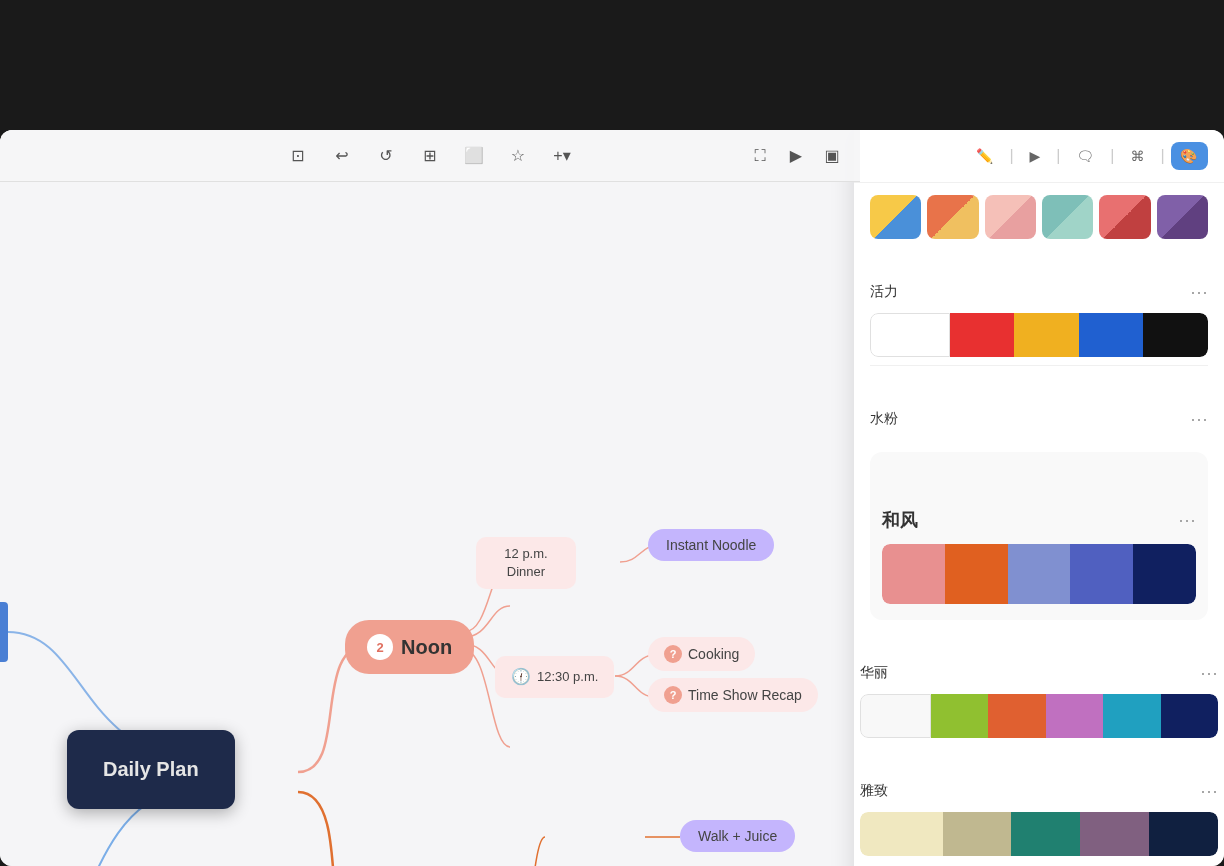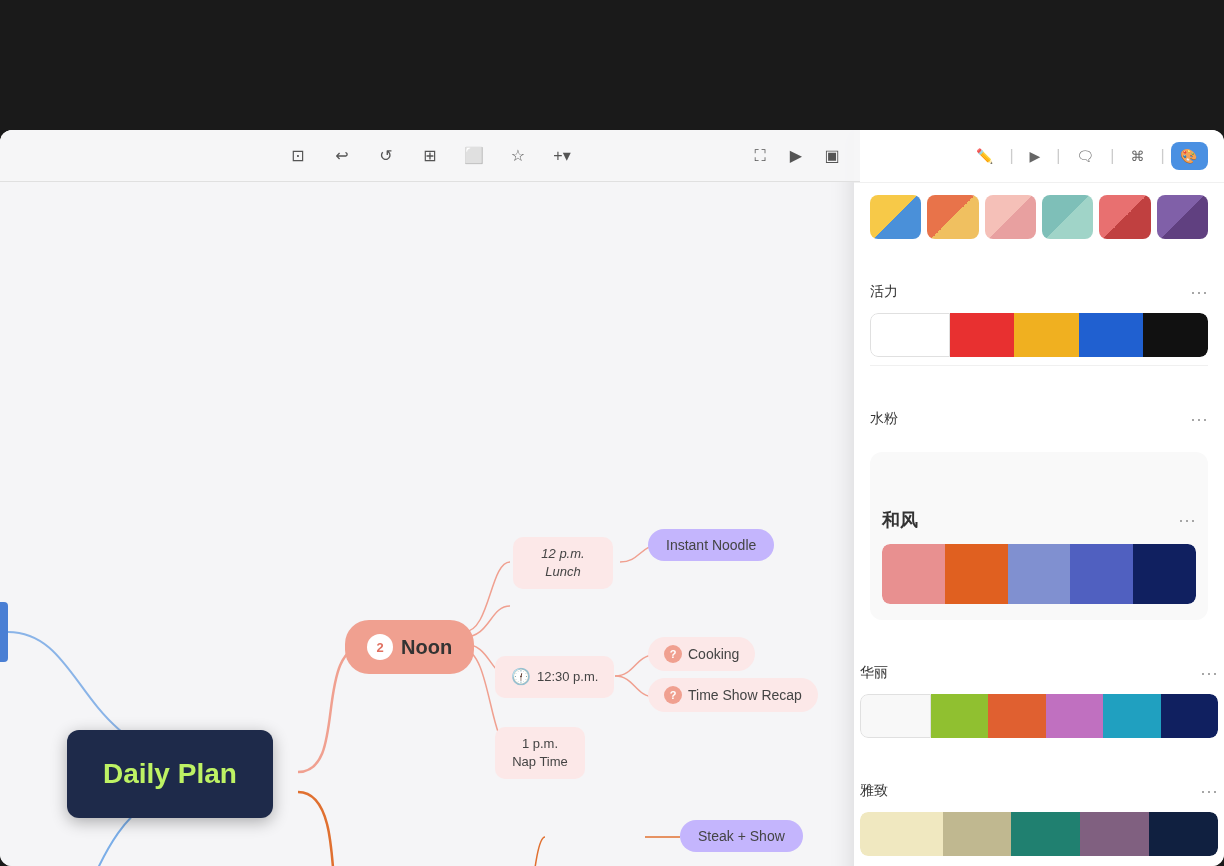--- a/index.html
+++ b/index.html
@@ -70,24 +70,24 @@
       width: 100%; height: 100%;
       pointer-events: none;
     }
 
     
     .node-daily-plan {
       position: absolute;
       left: 67px;
       top: 548px;
       background: #1e2a4a;
-      color: #bef264;
+      color: #e5e5e5;
       border-radius: 12px;
       padding: 28px 36px;
-      font-size: 28px;
+      font-size: 20px;
       font-weight: 700;
       white-space: nowrap;
       cursor: pointer;
       box-shadow: 0 4px 16px rgba(0,0,0,0.3);
     }
 
     
     .node-left-blue {
       position: absolute;
       left: -8px;
@@ -365,53 +365,49 @@
         <span>Daily Plan</span>
       </div>
 
       <div class="node-noon" style="left:345px; top:438px;">
         <div class="node-noon-badge">
           <span>2</span>
         </div>
         <span>Noon</span>
       </div>
 
-      <div class="schedule-item" style="left:513px; top:355px; min-width:100px;font-style:italic;">
+      <div class="schedule-item" style="left:476px; top:355px; min-width:100px;">
         <div>12 p.m.</div>
-        <div>Lunch</div>
+        <div>Dinner</div>
       </div>
 
 
       <div class="schedule-item sub-item-with-icon" style="left:495px; top:474px; display:flex; align-items:center; gap:6px; background:#fce8e8; border-radius:10px; padding:10px 16px;">
         <span style="color:#e05050; font-size:16px;">🕧</span>
         <span>12:30 p.m.</span>
       </div>
 
-      <div class="schedule-item" style="left:495px; top:545px; min-width:90px;">
-        <div>1 p.m.</div>
-        <div>Nap Time</div>
-      </div>
 
       <div class="sub-item" style="left:648px; top:347px;">
         <span>Instant Noodle</span>
       </div>
 
       <div class="sub-item sub-item-with-icon" style="left:648px; top:455px; display:flex; align-items:center; gap:6px; background:#fce8e8; border-radius:20px; padding:8px 16px;">
         <div class="question-icon">?</div>
         <span>Cooking</span>
       </div>
 
       <div class="sub-item sub-item-with-icon" style="left:648px; top:496px; display:flex; align-items:center; gap:6px; background:#fce8e8; border-radius:20px; padding:8px 16px;">
         <div class="question-icon">?</div>
         <span>Time Show Recap</span>
       </div>
 
 
       <div class="sub-item" style="left:680px; top:638px;">
-        <span>Steak + Show</span>
+        <span>Walk + Juice</span>
       </div>
 
     </div>
   </div>
 
   <div class="right-panel" style="position:absolute; top:0; right:0; width:370px; height:866px; background:white; border-radius:0; overflow-y:auto;">
 
     <div class="right-panel-toolbar">
       <div class="panel-tab">✏️</div>
       <span class="panel-tab-sep">|</span>

